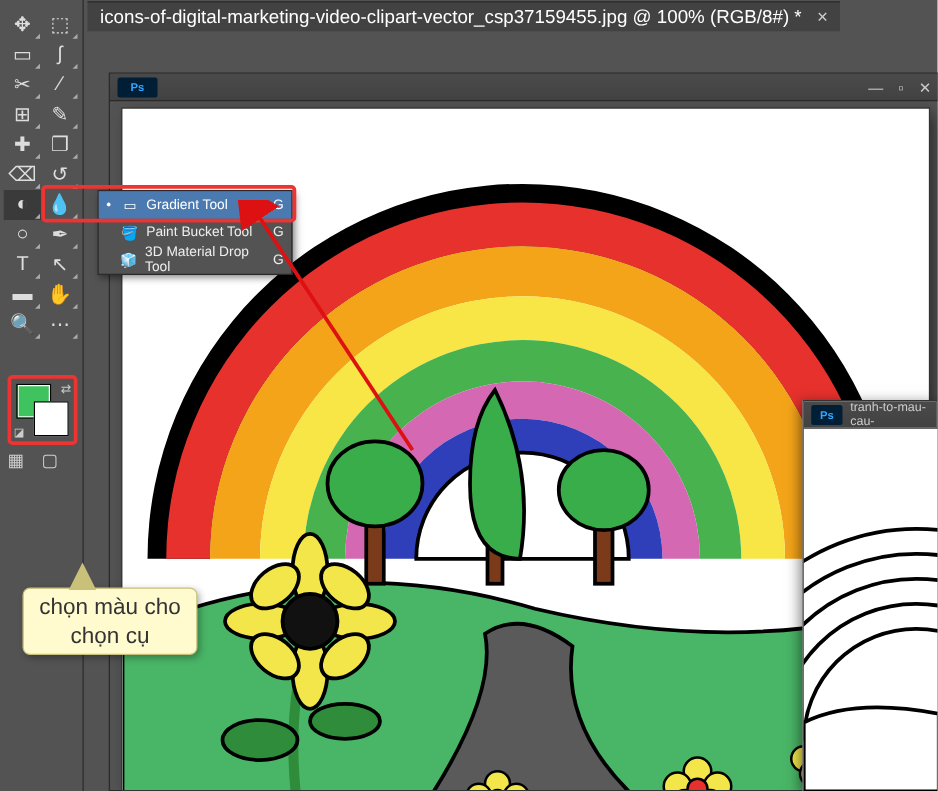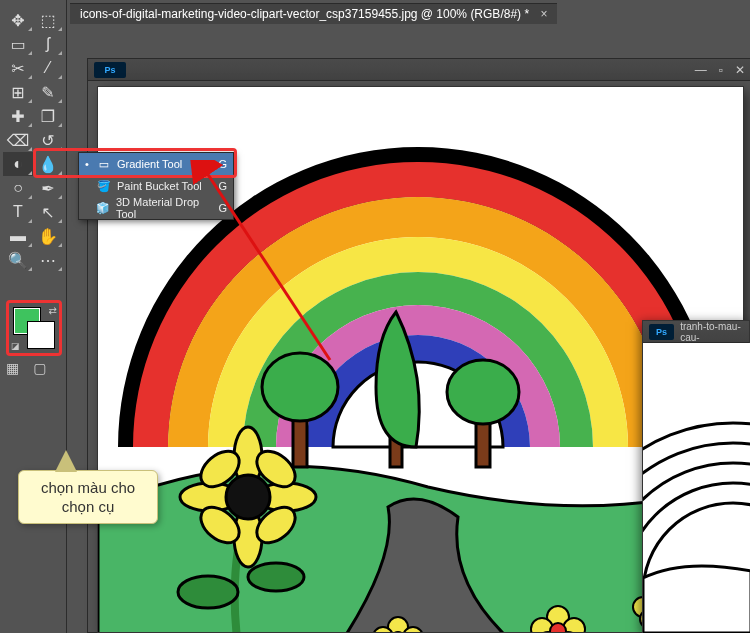--- a/index.html
+++ b/index.html
@@ -8,21 +8,21 @@
     background: #535353;
     font-family: "Segoe UI", Tahoma, sans-serif;
     font-size: 11px;
     color: #ddd;
     overflow: hidden;
     position: relative;
   }
   .tab-bar {
     position: absolute; left: 70px; top: 2px; height: 22px;
     display: flex; align-items: center;
-    color: #eee; font-size: 12px;
+    color: #eee; font-size: 15px;
   }
   .tab {
     background: #424242; padding: 3px 10px 3px 10px;
     border-top: 1px solid #2a2a2a;
     color: #fff;
   }
   .tab .x { margin-left: 8px; color: #ccc; }
 
   
   .tools-panel {
@@ -160,21 +160,21 @@
   .callout {
     position: absolute; left: 18px; top: 470px;
     width: 140px; height: 54px;
     background: #fffbcf;
     border: 1px solid #c9c07a;
     border-radius: 6px;
     box-shadow: 2px 2px 6px rgba(0,0,0,.3);
     color: #333;
     display: flex; align-items: center; justify-content: center;
     text-align: center;
-    font-size: 15px; line-height: 1.3;
+    font-size: 18px; line-height: 1.3;
     z-index: 60;
   }
   .callout-tail {
     position: absolute; left: 56px; top: 452px;
     width: 0; height: 0;
     border-left: 10px solid transparent;
     border-right: 10px solid transparent;
     border-bottom: 20px solid #fffbcf;
     z-index: 61;
   }

